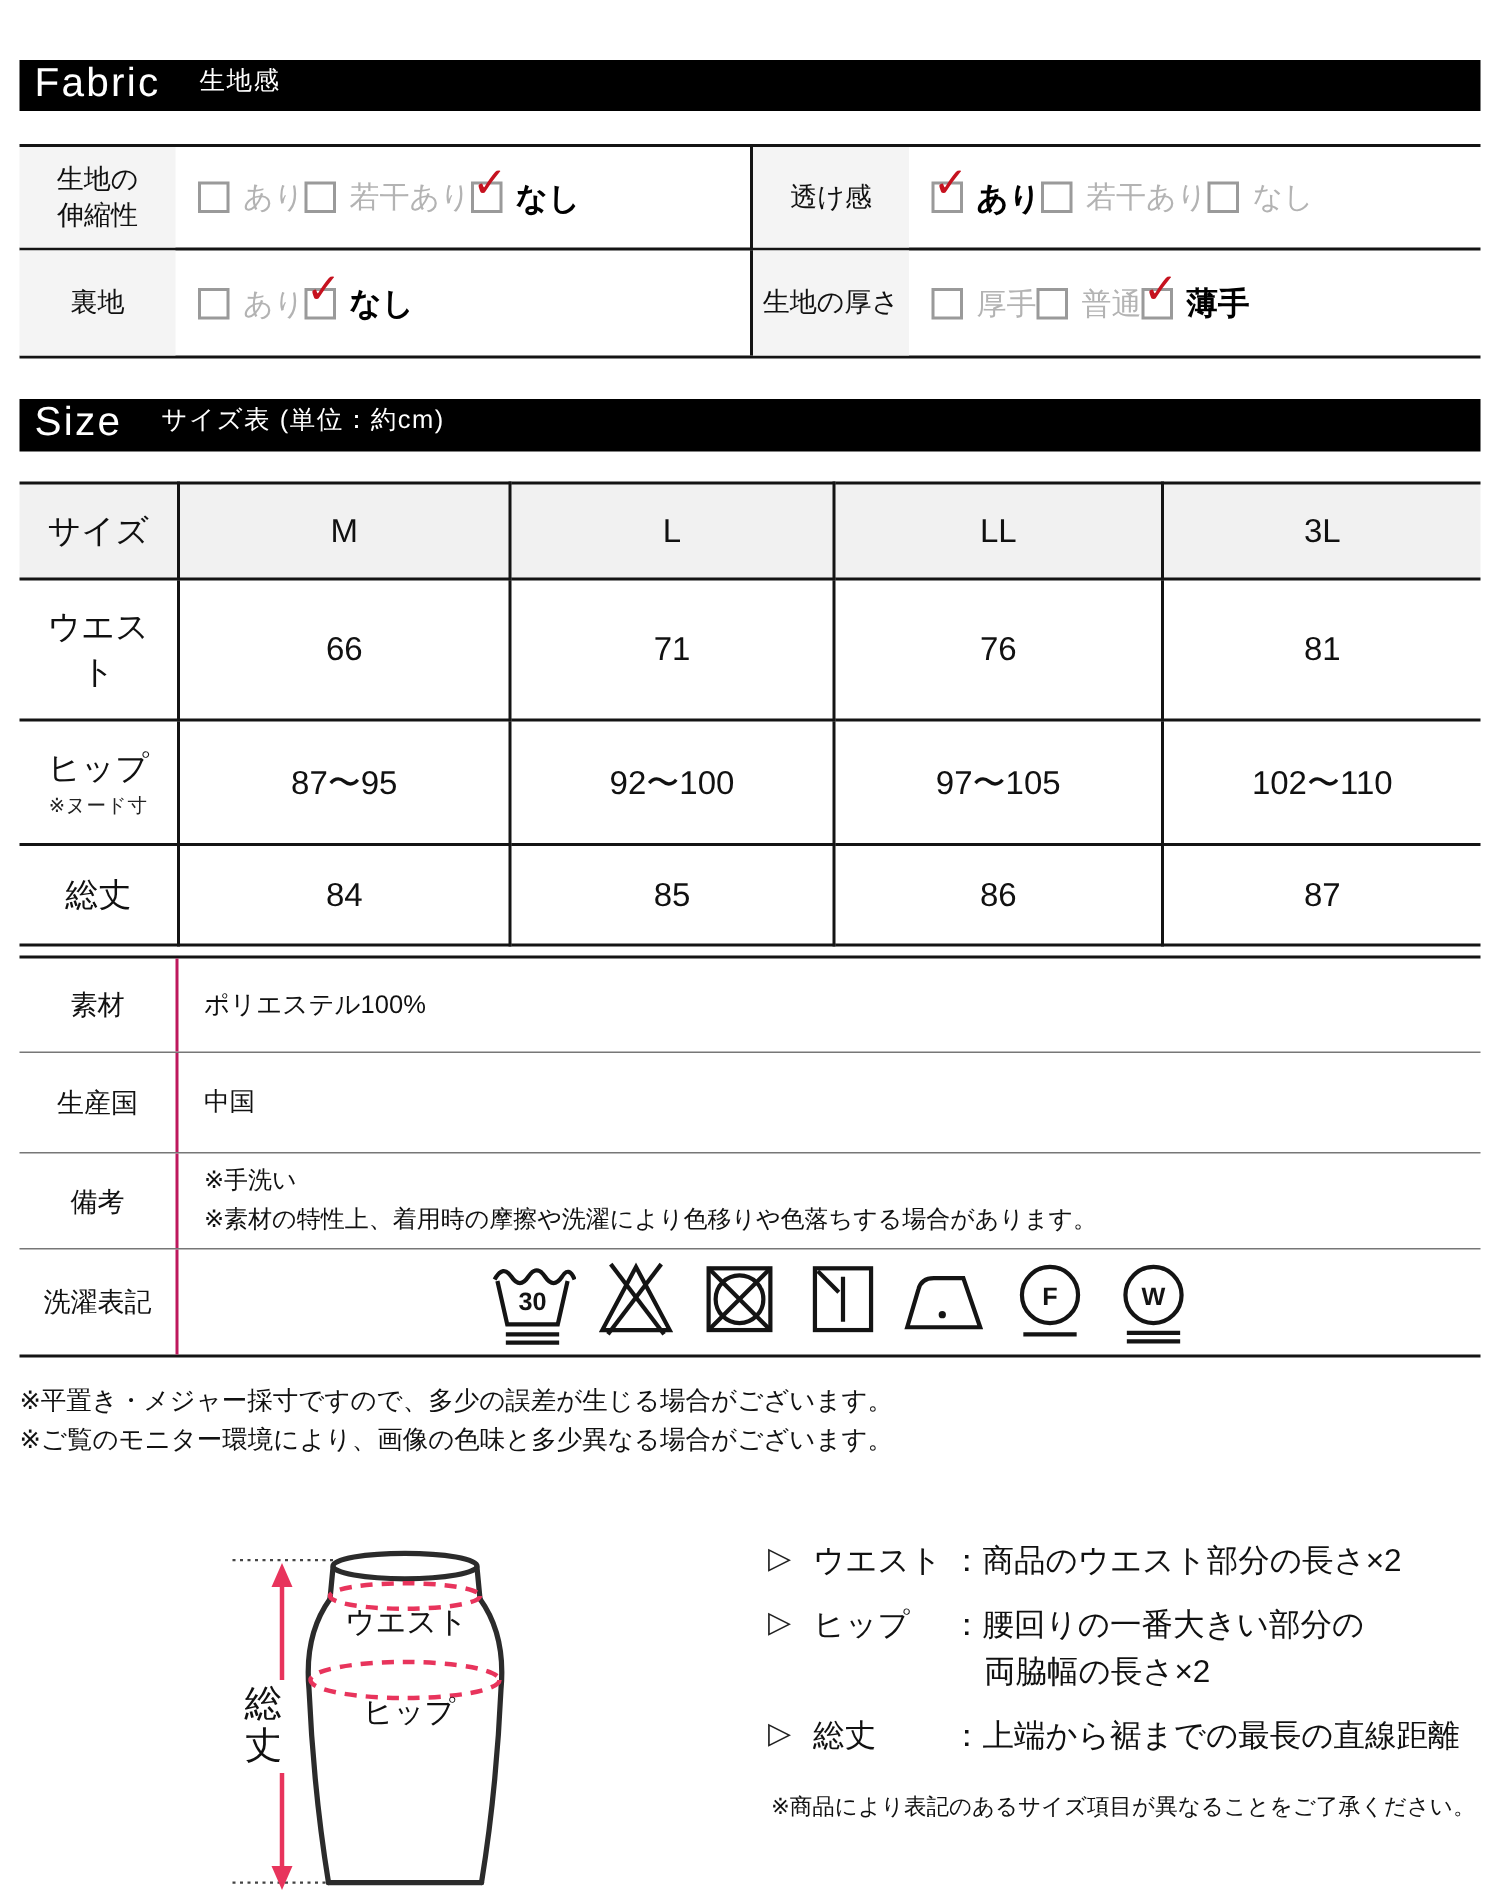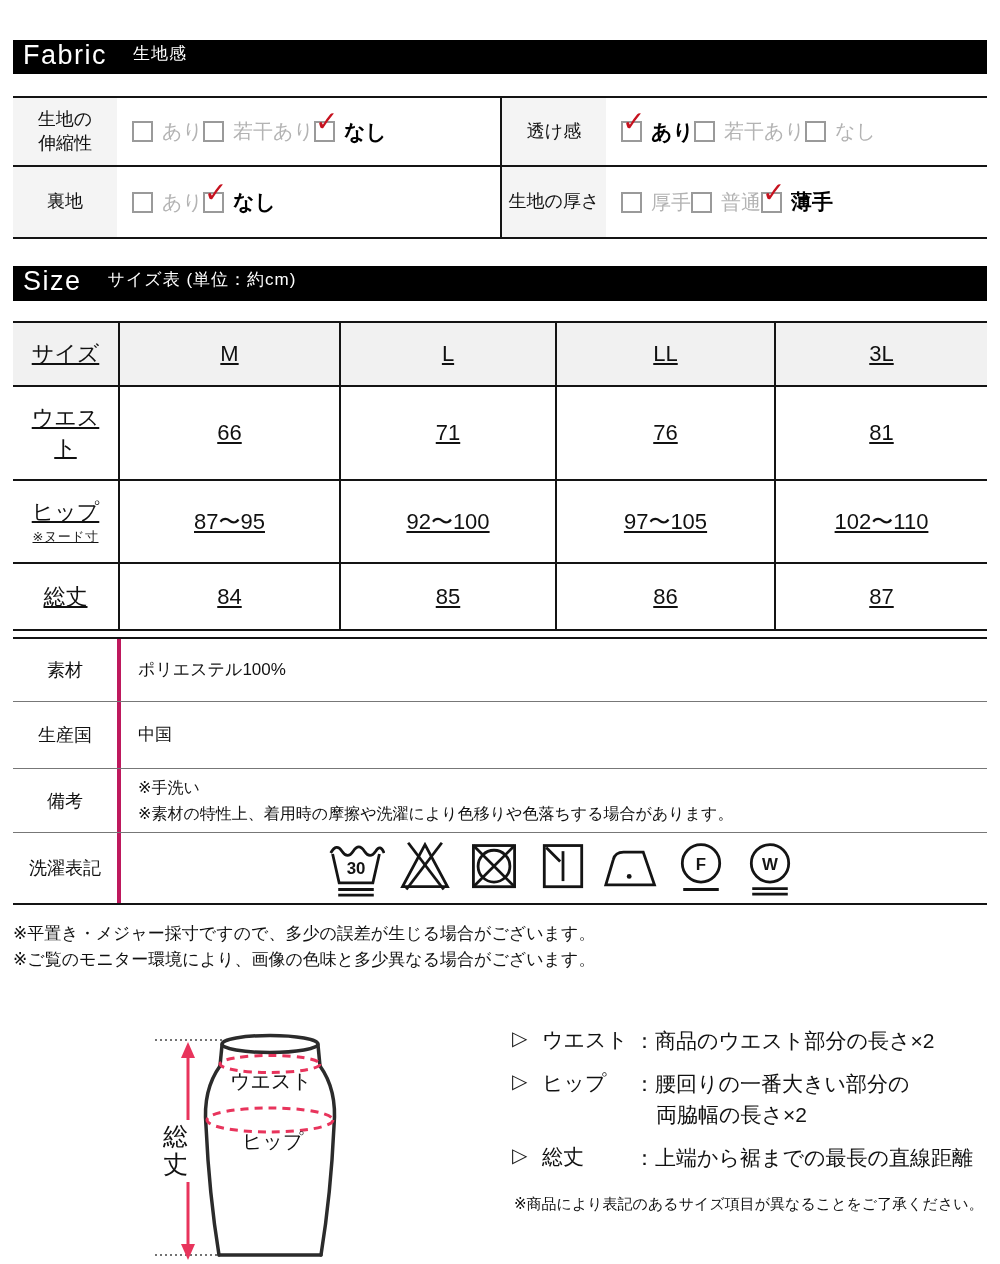--- a/index.html
+++ b/index.html
@@ -26,35 +26,35 @@
   .tick{position:absolute;left:-1px;top:-15px;font-size:28px;font-weight:bold;color:#c6121f;
         line-height:1;font-family:"DejaVu Sans",sans-serif;}
   .olabel{font-size:20px;color:#b3b3b3;white-space:nowrap;}
   .opt.checked .olabel{color:#000;font-weight:bold;font-size:21px;}
 
   
   .size-bar{margin-top:27px;height:35px;}
   table.size-table{margin-top:20px;width:100%;border-collapse:collapse;table-layout:fixed;
                    border-left:hidden;border-right:hidden;}
   table.size-table th,table.size-table td{border:2px solid #141414;text-align:center;
-                   vertical-align:middle;font-weight:normal;font-size:22px;padding:16px;text-decoration:underline;}
+                   vertical-align:middle;font-weight:normal;font-size:22px;padding:16px;}
   table.size-table tr.head{height:64px;}
   table.size-table tr.head th{background:#f1f1f1;}
   table.size-table tr.r-waist{height:68px;}
   table.size-table tr.r-hip{height:67px;}
   table.size-table tr.r-len{height:67px;}
   th.rowlabel{font-size:20px;}
   .hip-sub{display:block;font-size:13px;margin-top:1px;color:#222;letter-spacing:0.5px;}
 
   
   .itable{margin-top:6px;border-top:2px solid #141414;border-bottom:2px solid #141414;}
   .irow{display:grid;grid-template-columns:104px 1fr;}
   .irow + .irow{border-top:1px solid #777;}
   .ilabel{display:flex;align-items:center;justify-content:center;font-size:18px;}
-  .ival{border-left:4px solid #be185d;display:flex;flex-direction:column;justify-content:center;
+  .ival{border-left:2px solid #be185d;display:flex;flex-direction:column;justify-content:center;
         padding-left:17px;font-size:17px;line-height:1.6;}
   .irow.h62{height:62px;} .irow.h66{height:66px;} .irow.h63{height:63px;} .irow.h70{height:70px;}
   .ival .line{font-size:16px;}
   .care-row{flex-direction:row;align-items:center;gap:11px;}
   svg.care{width:58px;height:60px;flex:none;}
   svg.care path,svg.care rect,svg.care circle{fill:none;stroke:#141414;stroke-width:3;}
   svg.care circle.dot{fill:#141414;stroke:none;}
   svg.care text{fill:#141414;stroke:none;font-size:18px;font-weight:600;text-anchor:middle;
                 font-family:"Liberation Sans",sans-serif;}
 

